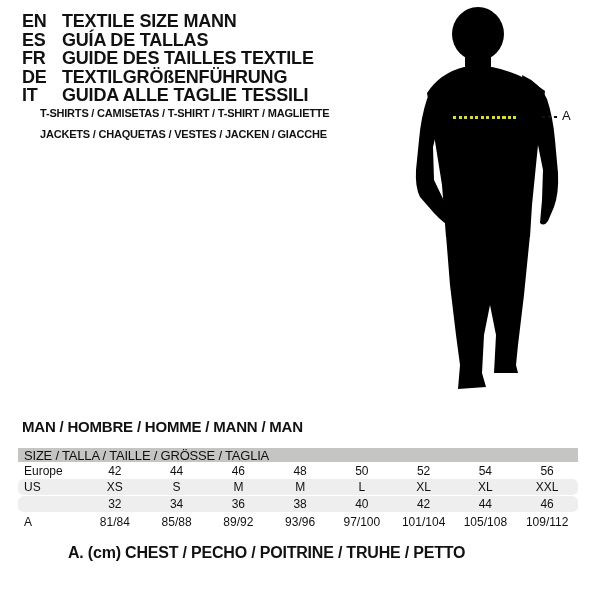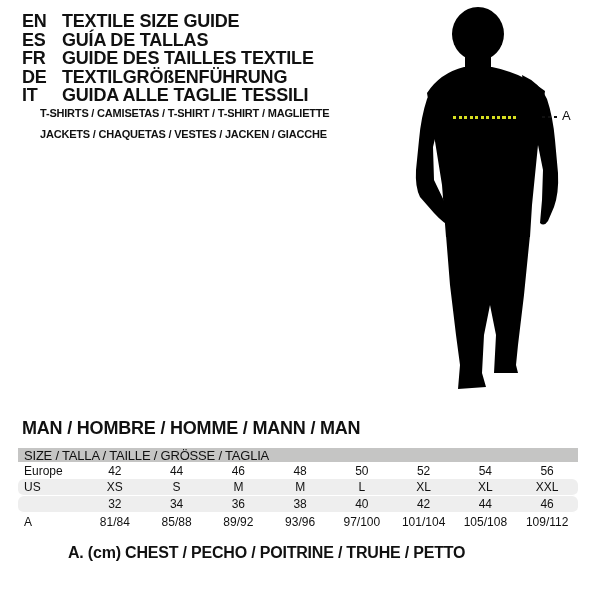--- a/index.html
+++ b/index.html
@@ -24,21 +24,21 @@
     left:453px; top:116px; width:65px; height:3px; z-index:3;
     background:repeating-linear-gradient(90deg, var(--dash,#d7df21) 0 3px, transparent 3px 5.5px);
   }
   .a-line {
     left:542px; top:116px; width:17px; height:2px; z-index:3;
     background:repeating-linear-gradient(90deg,#111 0 3px, transparent 3px 6px);
   }
   .a-label { left:562px; top:108px; font-size:13px; z-index:3; }
 
   
-  .man-title { left:22px; top:418px; font-size:18px; font-weight:bold; letter-spacing:-0.2px; }
+  .man-title { left:22px; top:418px; font-size:15px; font-weight:bold; letter-spacing:-0.2px; }
 
   
   .size-table { left:18px; top:448px; width:560px; font-size:12px; }
   .thead {
     height:14px; background:#c5c5c4; display:flex; align-items:center;
     padding-left:6px; font-size:13px; letter-spacing:-0.2px; box-sizing:border-box;
   }
   .trow {
     display:grid; grid-template-columns:66px repeat(8, 1fr);
     align-items:center; height:16px;
@@ -50,21 +50,21 @@
 
   
   .footnote { left:22px; top:544px; font-size:16px; font-weight:bold; letter-spacing:-0.2px;margin-left:46px; }
 </style>
 </head>
 <body>
 
 <div class="abs lang-block">
   <div class="lang-row">
     <span class="lang-code">EN</span>
-    <span>TEXTILE SIZE GUIDE</span>
+    <span>TEXTILE SIZE MANN</span>
   </div>
   <div class="lang-row">
     <span class="lang-code">ES</span>
     <span>GUÍA DE TALLAS</span>
   </div>
   <div class="lang-row">
     <span class="lang-code">FR</span>
     <span>GUIDE DES TAILLES TEXTILE</span>
   </div>
   <div class="lang-row">

